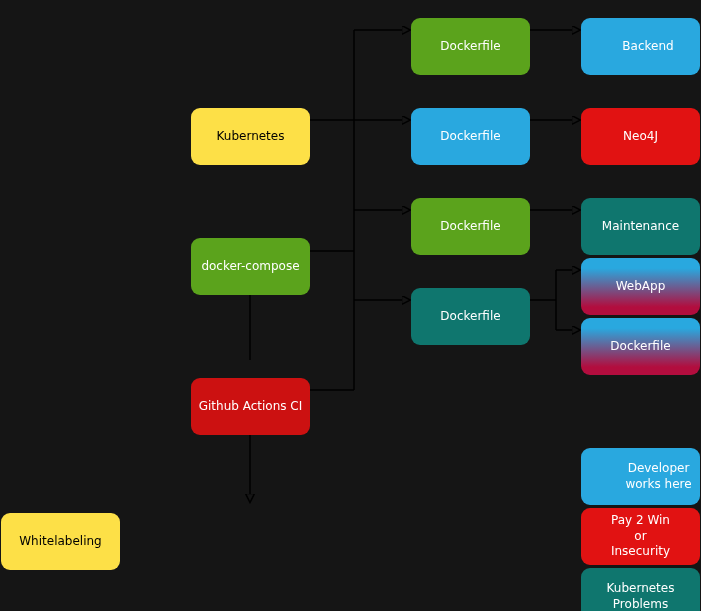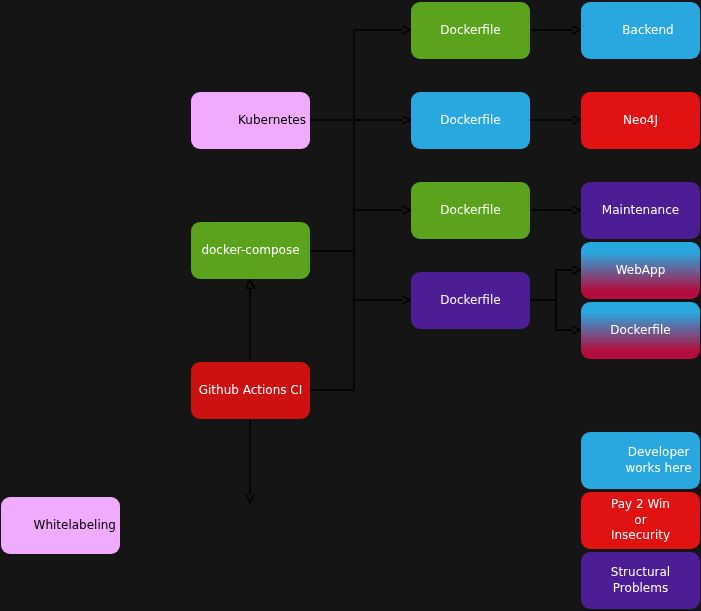--- a/index.html
+++ b/index.html
@@ -31,32 +31,33 @@
     width: 119px;
     height: 57px;
     border-radius: 9px;
     display: flex;
     align-items: center;
     justify-content: center;
     box-sizing: border-box;
     font-size: 12px;
     color: #ffffff;
     text-align: center;
+    margin-top: 16px;
   }
   .lbl {
     white-space: pre-line;
     line-height: 1.3;
     padding: 0 4px;
   }
-  .white   { background: #f0abfc; color: #000000; justify-content: flex-end; }
+  .white   { background: #fde047; color: #000000; }
   .green   { background: #5ba31c; }
   .blue    { background: #29a8df; }
   .red     { background: #e11212; }
   .darkred { background: #cc1111; }
-  .crimson { background: #4c1d95; }
+  .crimson { background: #0f766e; }
   .grad    { background: linear-gradient(180deg, #29a8df 18%, #b20d3e 86%); }
 </style>
 </head>
 <body>
 
 <div id="canvas">
 
   <svg id="edges" width="701" height="611" viewBox="0 0 701 611">
     <defs>
       <marker id="arrow" markerUnits="userSpaceOnUse" markerWidth="10" markerHeight="10" refX="0.5" refY="4.5" orient="auto">
@@ -143,16 +144,16 @@
 works here</span>
   </div>
 
   <div class="node red" style="left:581px; top:492px;">
     <span class="lbl">Pay 2 Win
 or
 Insecurity</span>
   </div>
 
   <div class="node crimson" style="left:581px; top:552px;">
-    <span class="lbl">Structural Problems</span>
+    <span class="lbl">Kubernetes Problems</span>
   </div>
 
 </div>
 
 </body></html>

